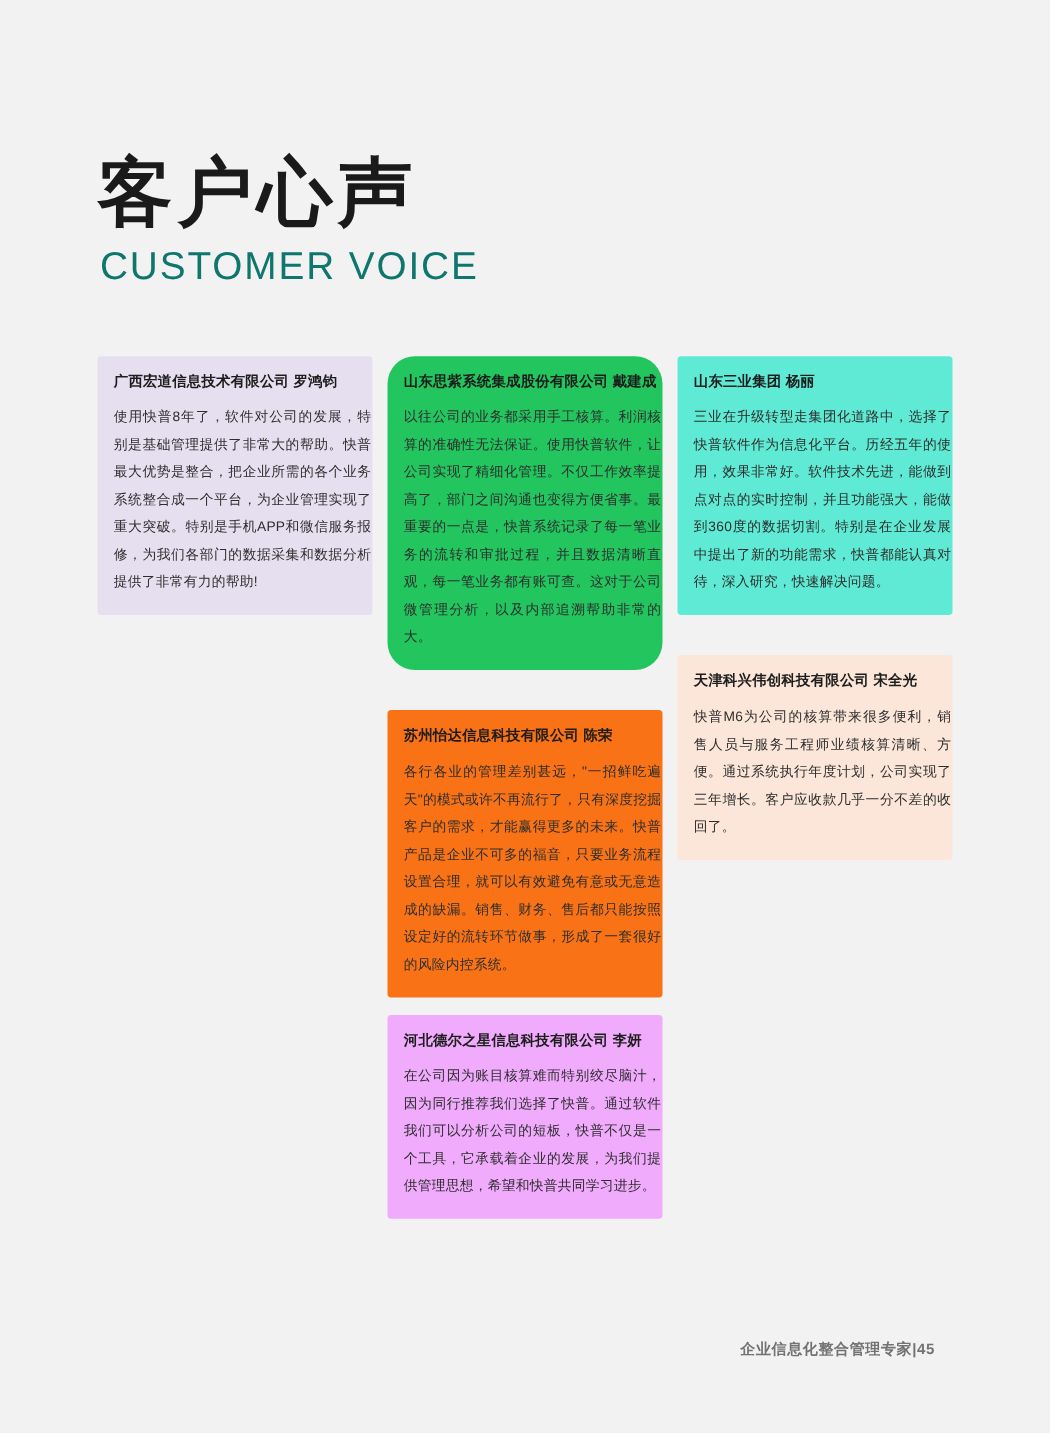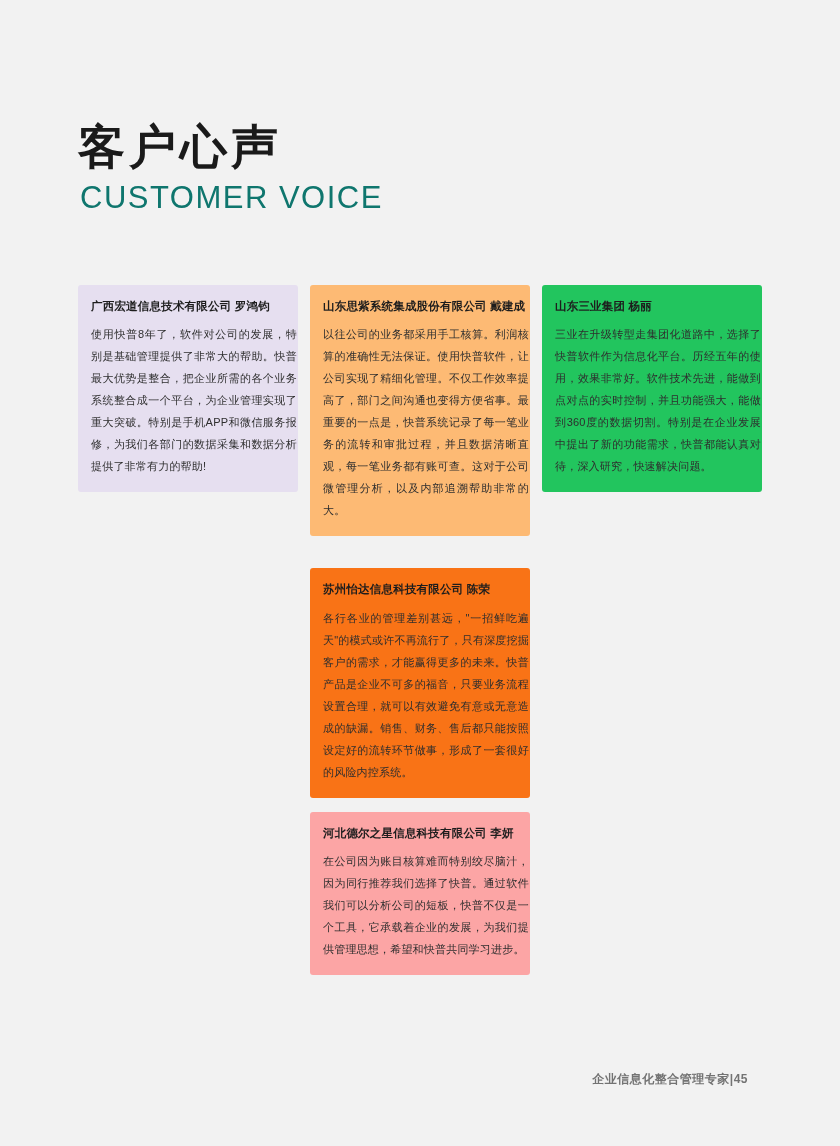--- a/index.html
+++ b/index.html
@@ -21,21 +21,21 @@
     box-sizing: border-box;
   }
   .header {
     position: absolute;
     left: 78px;
     top: 120px;
     width: 700px;
   }
   .title-cn {
     font-family: "DejaVu Sans", sans-serif;
-    font-size: 47px;
+    font-size: 60px;
     font-weight: bold;
     letter-spacing: 4px;
     color: #1a1a1a;
     line-height: 1.15;
     margin: 0;
   }
   .title-en {
     font-family: "Liberation Sans", sans-serif;
     font-size: 31px;
     letter-spacing: 1.5px;
@@ -103,41 +103,45 @@
 
     <div class="col">
       <div class="card" style="background:#e6dff0;">
         <div class="card-title">广西宏道信息技术有限公司  罗鸿钧</div>
         <div class="card-body">使用快普8年了，软件对公司的发展，特别是基础管理提供了非常大的帮助。快普最大优势是整合，把企业所需的各个业务系统整合成一个平台，为企业管理实现了重大突破。特别是手机APP和微信服务报修，为我们各部门的数据采集和数据分析提供了非常有力的帮助!</div>
       </div>
       <div class="spacer-1"></div>
     </div>
 
     <div class="col">
-      <div class="card" style="background:#fdba74;">
+      <div class="card" style="background:#22c55e;border-radius:22px;">
         <div class="card-title">山东思紫系统集成股份有限公司  戴建成</div>
         <div class="card-body">以往公司的业务都采用手工核算。利润核算的准确性无法保证。使用快普软件，让公司实现了精细化管理。不仅工作效率提高了，部门之间沟通也变得方便省事。最重要的一点是，快普系统记录了每一笔业务的流转和审批过程，并且数据清晰直观，每一笔业务都有账可查。这对于公司微管理分析，以及内部追溯帮助非常的大。</div>
       </div>
       <div class="spacer-2"></div>
       <div class="card" style="background:#f97316;">
         <div class="card-title">苏州怡达信息科技有限公司  陈荣</div>
         <div class="card-body">各行各业的管理差别甚远，"一招鲜吃遍天"的模式或许不再流行了，只有深度挖掘客户的需求，才能赢得更多的未来。快普产品是企业不可多的福音，只要业务流程设置合理，就可以有效避免有意或无意造成的缺漏。销售、财务、售后都只能按照设定好的流转环节做事，形成了一套很好的风险内控系统。</div>
       </div>
-      <div class="card" style="background:#fca5a5;">
+      <div class="card" style="background:#f0abfc;">
         <div class="card-title">河北德尔之星信息科技有限公司  李妍</div>
         <div class="card-body">在公司因为账目核算难而特别绞尽脑汁，因为同行推荐我们选择了快普。通过软件我们可以分析公司的短板，快普不仅是一个工具，它承载着企业的发展，为我们提供管理思想，希望和快普共同学习进步。</div>
       </div>
     </div>
 
     <div class="col">
-      <div class="card" style="background:#22c55e;">
+      <div class="card" style="background:#5eead4;">
         <div class="card-title">山东三业集团  杨丽</div>
         <div class="card-body">三业在升级转型走集团化道路中，选择了快普软件作为信息化平台。历经五年的使用，效果非常好。软件技术先进，能做到点对点的实时控制，并且功能强大，能做到360度的数据切割。特别是在企业发展中提出了新的功能需求，快普都能认真对待，深入研究，快速解决问题。</div>
       </div>
       <div class="spacer-2"></div>
+      <div class="card" style="background:#fbe6d9;">
+        <div class="card-title">天津科兴伟创科技有限公司  宋全光</div>
+        <div class="card-body">快普M6为公司的核算带来很多便利，销售人员与服务工程师业绩核算清晰、方便。通过系统执行年度计划，公司实现了三年增长。客户应收款几乎一分不差的收回了。</div>
+      </div>
       <div class="spacer-1"></div>
     </div>
 
   </div>
 
   <div class="footer">企业信息化整合管理专家|45</div>
 
 </div>
 
 </body></html>

